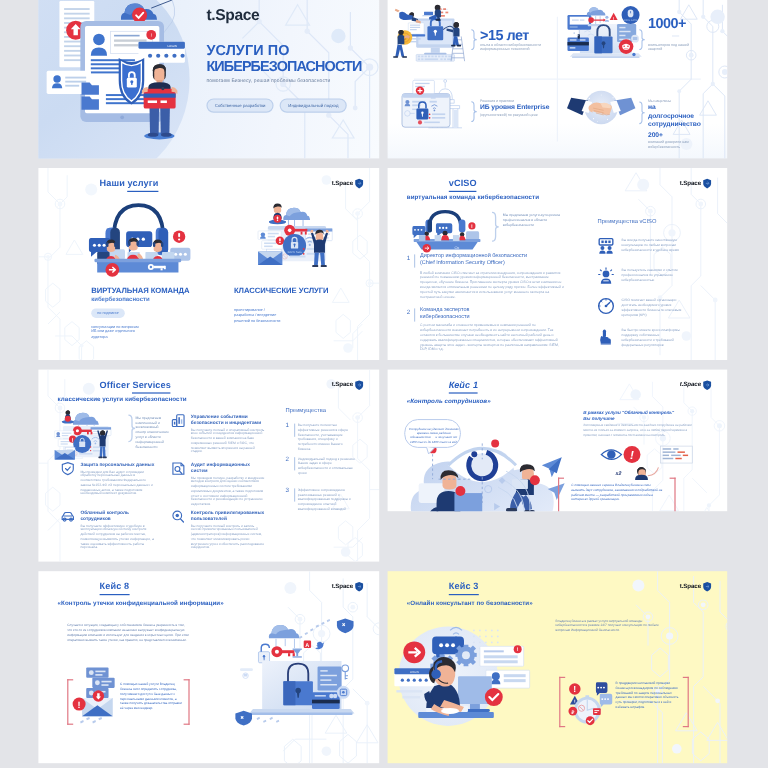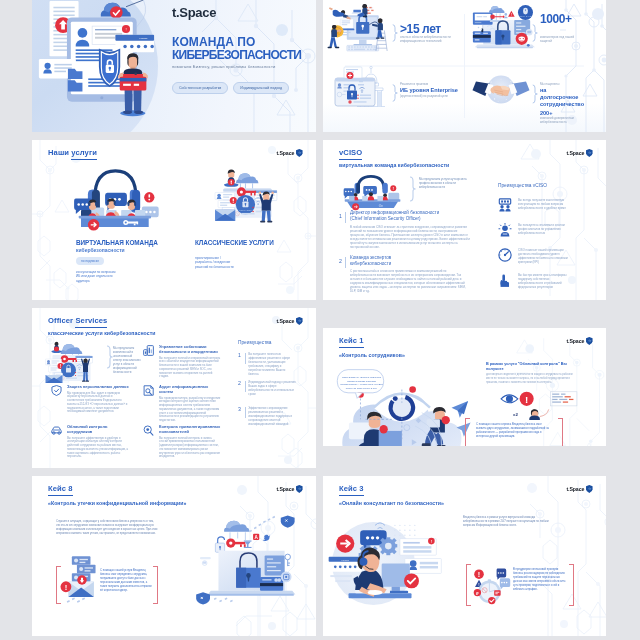--- a/index.html
+++ b/index.html
@@ -1,26 +1,26 @@
 <!DOCTYPE html>
 <html><head>
 <meta charset="utf-8">
 <style>
   html,body{margin:0;padding:0;}
   body{width:640px;height:640px;background:#e3e4e8;
        font-family:"Liberation Sans",sans-serif;overflow:hidden;
        -webkit-font-smoothing:antialiased;}
   .deck{position:absolute;left:0;top:0;width:640px;height:640px;}
-  .slide{position:absolute;background:#ffffff;overflow:hidden;}
+  .slide{position:absolute;background:#fef9c3;overflow:hidden;}
   .s1{left:32px;  top:0px;   width:284px;height:132px;}
   .s2{left:323px; top:0px;   width:283px;height:132px;}
   .s3{left:32px;  top:140px; width:284px;height:160px;}
   .s4{left:323px; top:140px; width:283px;height:160px;}
   .s5{left:32px;  top:308px; width:284px;height:160px;}
-  .s6{left:323px; top:328px; width:283px;height:118px;}
+  .s6{left:323px; top:308px; width:283px;height:118px;font-style:italic;}
   .s7{left:32px;  top:476px; width:284px;height:160px;}
   .s8{left:323px; top:476px; width:283px;height:160px;}
   .abs{position:absolute;}
   svg{display:block;overflow:visible;}
   .nosel{user-select:none;}
 </style>
 </head>
 <body>
 <style>
 
@@ -39,21 +39,21 @@
 
 .s2{background:linear-gradient(180deg,#ffffff 0%,#ffffff 78%,#f4f8fd 100%);}
 .f-val{font-size:12px;font-weight:bold;color:#2a5fc0;letter-spacing:-.4px;}
 .f-val2{font-size:5.6px;font-weight:bold;color:#2a5fc0;letter-spacing:-.05px;line-height:7.2px;}
 .f-pre{font-size:3px;color:#8fa2be;}
 .f-desc{font-size:3px;color:#8fa2be;line-height:3.9px;}
 </style>
 <style>
 
 .s3{background:#ffffff;}
-.s-head{font-size:7.6px;font-weight:bold;color:#2a5fc0;letter-spacing:.1px;}
+.s-head{font-size:7.6px;font-weight:bold;color:#2a5fc0;letter-spacing:.1px;margin-left:35px;}
 .s-head .u{border-bottom:1.4px solid #2a5fc0;padding-bottom:1.5px;}
 .logo-sm{display:flex;align-items:center;gap:2.2px;font-size:5.2px;font-weight:bold;color:#11161f;white-space:nowrap;letter-spacing:-.1px;}
 .c-head{font-size:6.4px;font-weight:bold;color:#2a5fc0;letter-spacing:-.05px;}
 .c-sub{font-size:5px;font-weight:bold;color:#4a7bcf;}
 .c-badge{font-size:3.2px;color:#4a7bcf;background:#dbe7f8;border-radius:6px;padding:2px 5px;}
 .c-desc{font-size:3.2px;color:#4a7bcf;line-height:4.4px;}
 </style>
 <style>
 
 .s4{background:#ffffff;}
@@ -234,21 +234,21 @@
     <g fill="#fff">
           <rect x="91" y="87.5" width="8" height="2.2"></rect>
           <rect x="102" y="87.5" width="5.5" height="2.2"></rect>
         </g>
     <path d="M86 79 q2-3 5-3 v4 q-3 0-5 2z" fill="#f0b396"></path>
     <path d="M116.5 79 q-2-3 -5-3 v4 q3 0 5 2z" fill="#f0b396"></path>
     <circle cx="104" cy="77.2" r="1.4" fill="#2f3b59"></circle>
   </svg>
 
   <div class="logo nosel">t.Space</div>
-  <div class="t1 nosel">КОМАНДА ПО</div>
+  <div class="t1 nosel">УСЛУГИ ПО</div>
   <div class="t2 nosel">КИБЕРБЕЗОПАСНОСТИ</div>
   <div class="sub nosel">помогаем Бизнесу, решая проблемы безопасности</div>
   <div class="tags">
     <span class="tag">Собственные разработки</span>
     <span class="tag">Индивидуальный подход</span>
   </div>
 </div>
 
 <div class="slide s2">
   <svg class="abs" style="left:0;top:0;" width="283" height="132" viewBox="0 0 283 132">

